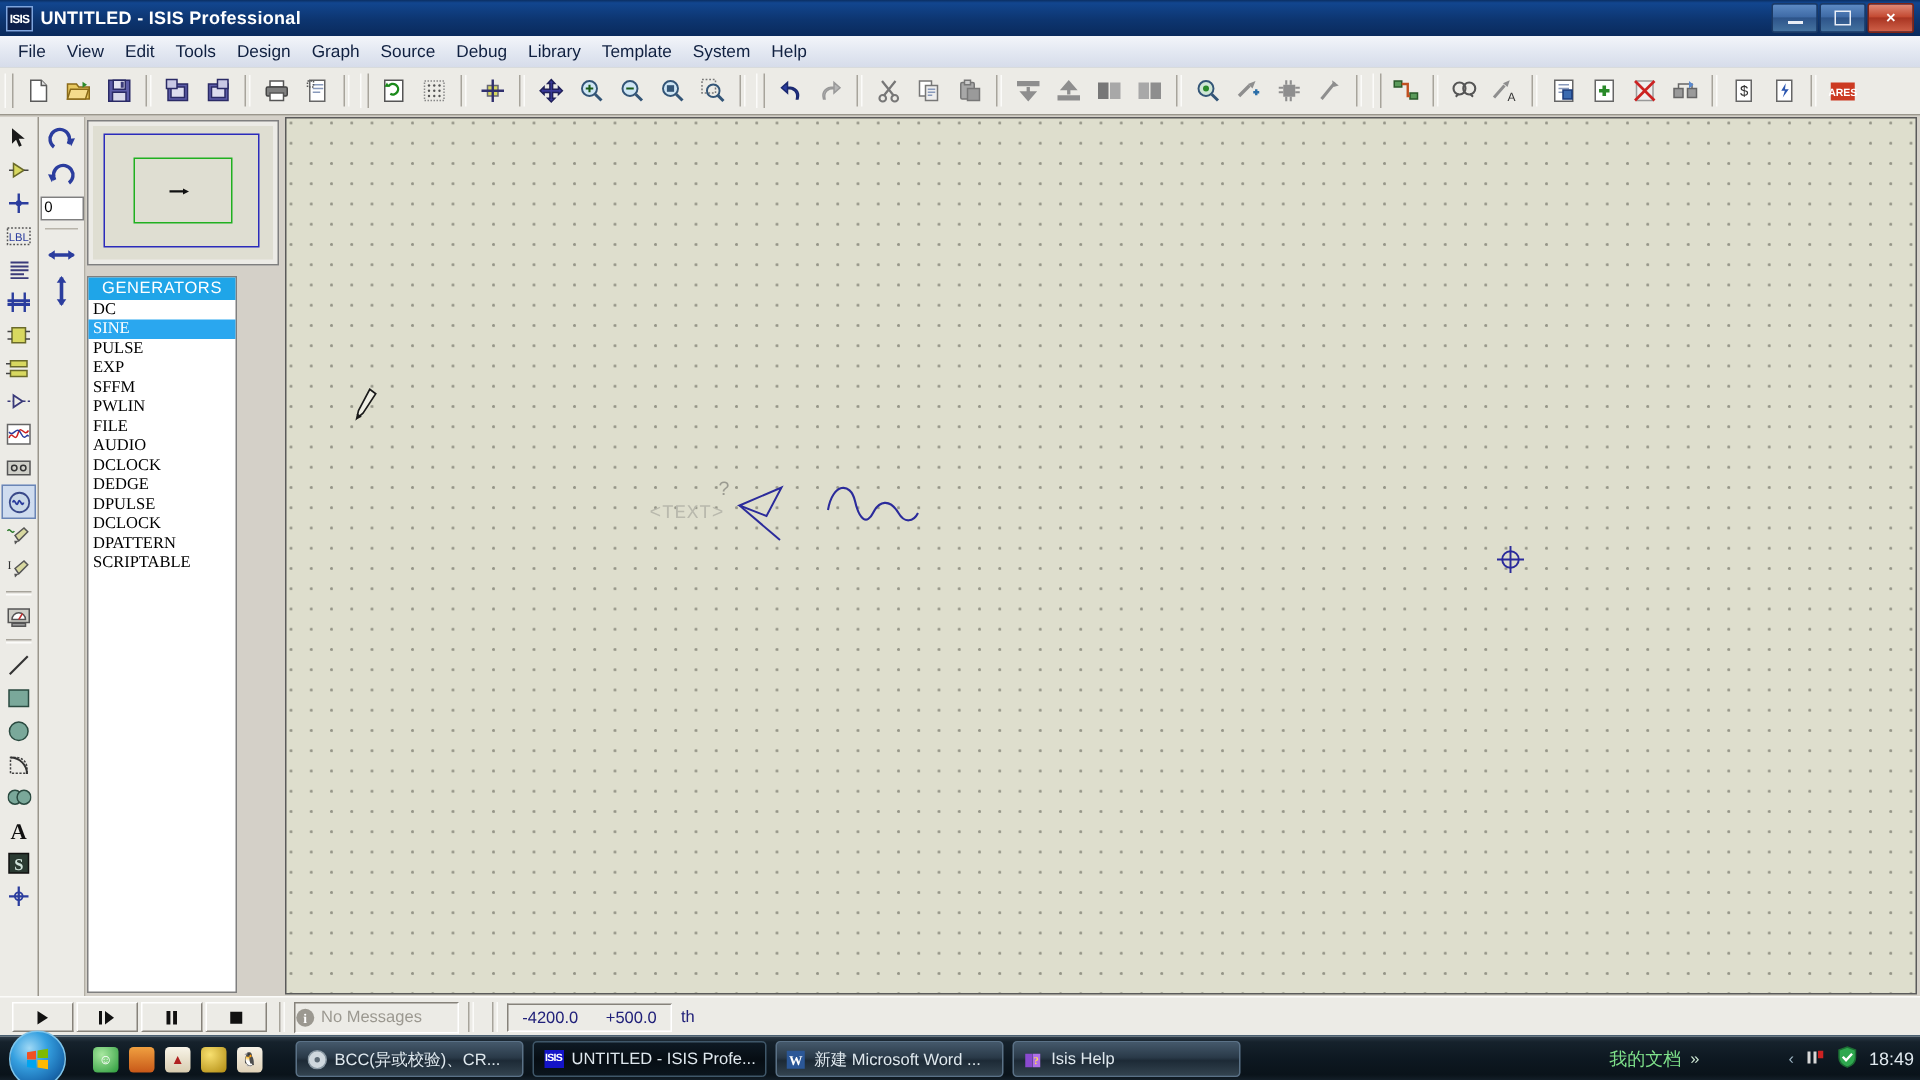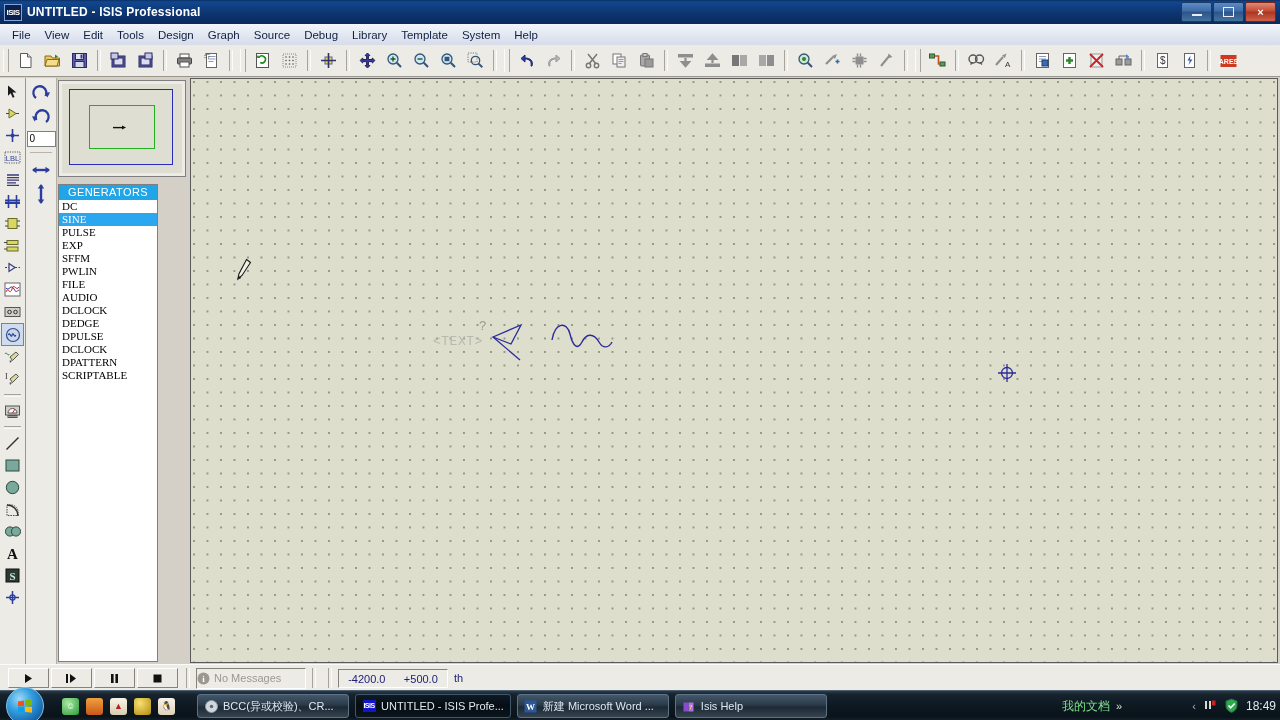--- a/index.html
+++ b/index.html
@@ -194,21 +194,21 @@
     border:1px solid #5b7287;
     display:flex;align-items:center;padding:0 6px;color:#dfe8ee;font-size:11px;
     box-sizing:border-box;overflow:hidden;white-space:nowrap;
   }
   .task.active{
     background:linear-gradient(to bottom,#0e1a24 0%,#060d13 50%,#0b151d 100%);
     border:1px solid #3f5769;
   }
   .task .ti{width:14px;height:14px;margin-right:5px;flex:none;display:flex;align-items:center;justify-content:center;}
   .traywrap{position:absolute;right:4px;top:0;height:30px;display:flex;align-items:center;gap:7px;}
-  .deskband{position:absolute;right:158px;top:0;height:30px;display:flex;align-items:center;color:#7ee08a;font-size:12px;}
+  .deskband{position:absolute;right:147px;top:0;height:30px;display:flex;align-items:center;color:#7ee08a;font-size:12px;}
   .clock{color:#dfe8ee;font-size:12px;}
 </style>
 </head>
 <body>
 
 <div class="app">
 
   <div class="titlebar">
     <div class="tb-icon">ISIS</div>
     <div class="tb-title">UNTITLED - ISIS Professional</div>

